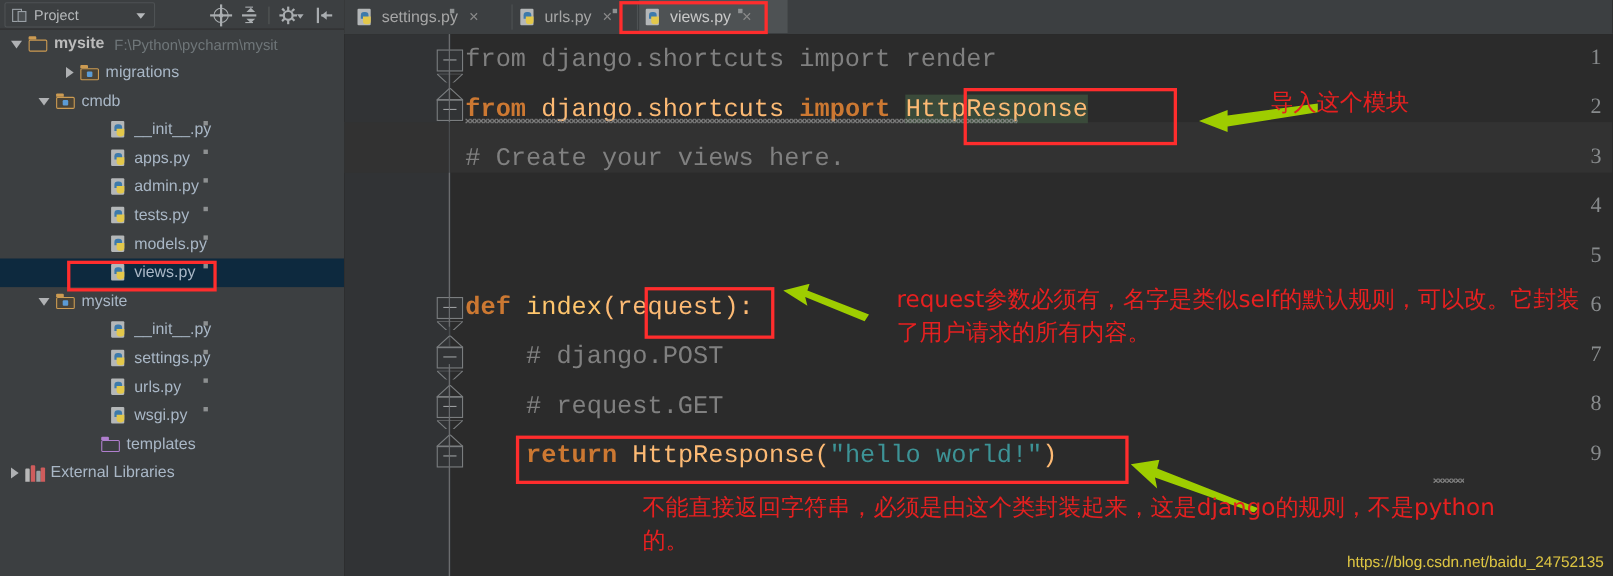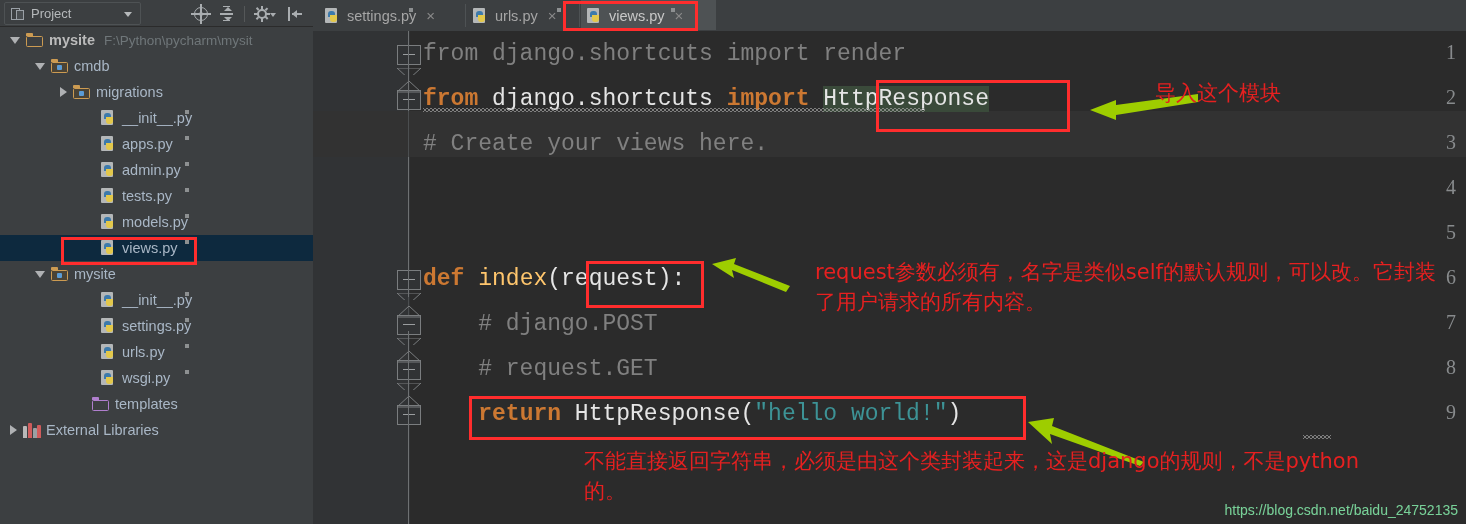--- a/index.html
+++ b/index.html
@@ -131,40 +131,40 @@
 
   .fold{position:absolute;left:84px;width:24px;height:20px;}
   .fold .box{position:absolute;left:0;top:0;width:24px;height:20px;border:1px solid #7a7d7f;box-sizing:border-box;background:#313335;}
   .fold .minus{position:absolute;left:6px;top:9px;width:12px;height:1.4px;background:#9a9d9f;}
   .tri-down{position:absolute;left:84px;width:24px;height:10px;overflow:hidden;}
   .vline{position:absolute;left:95px;width:1px;background:#6e7173;}
 
   .code{position:absolute;left:110px;font-family:"Liberation Mono","DejaVu Sans Mono",monospace;font-size:23px;letter-spacing:0px;white-space:pre;}
   .c-grey{color:#808080;}
   .c-kw{color:#cc7832;font-weight:bold;}
-  .c-plain{color:#e5e5e5;}
+  .c-plain{color:#fdba74;}
   .c-fn{color:#ffc66d;}
   .c-str2{color:#3d9396;}
   .c-cmt{color:#808080;}
   .hl-green{background:#3a4a3a;}
 
   #curline{position:absolute;left:0;top:80px;width:1153px;height:46px;background:#323232;}
   #curline-gut{position:absolute;left:0;top:80px;width:97px;height:46px;background:#3a3c3e;}
 
   .squiggle{position:absolute;height:4px;background-image:
     linear-gradient(45deg,transparent 40%,#9a9a9a 40%,#9a9a9a 60%,transparent 60%),
     linear-gradient(-45deg,transparent 40%,#9a9a9a 40%,#9a9a9a 60%,transparent 60%);
     background-size:4px 4px;opacity:.75;}
 
   
   .redbox{position:absolute;border:3px solid #ff2d2d;box-sizing:border-box;pointer-events:none;}
   .anno{position:absolute;color:#e62020;font-size:21px;line-height:30px;
         font-family:"DejaVu Sans","Liberation Sans",sans-serif;white-space:pre-wrap;}
   .arrowsvg{position:absolute;pointer-events:none;}
-  #watermark{position:absolute;right:8px;bottom:6px;color:#86efac;font-size:14px;
+  #watermark{position:absolute;right:8px;bottom:6px;color:#fde047;font-size:14px;
              font-family:"Liberation Sans",sans-serif;opacity:.85;}
 </style>
 </head>
 <body>
 
 <div id="root">
 
   <div id="sidebar">
 
     <div id="sidebar-header">
@@ -220,37 +220,37 @@
     <div id="tree">
         <div class="row" style="padding-left: 10px;">
           <span class="arrow down"></span>
           <span class="fo">
             <span class="tab"></span>
             <span class="bd"></span>
           </span>
           <span class="name bold">mysite</span>
           <span class="path">F:\Python\pycharm\mysit</span>
         </div>
+        <div class="row" style="padding-left: 60px;">
+          <span class="arrow right"></span>
+          <span class="fo src">
+            <span class="tab"></span>
+            <span class="bd"></span>
+            <span class="blue"></span>
+          </span>
+          <span class="name">migrations</span>
+        </div>
         <div class="row" style="padding-left: 35px;">
           <span class="arrow down"></span>
           <span class="fo src">
             <span class="tab"></span>
             <span class="bd"></span>
             <span class="blue"></span>
           </span>
           <span class="name">cmdb</span>
-        </div>
-        <div class="row" style="padding-left: 60px;">
-          <span class="arrow right"></span>
-          <span class="fo src">
-            <span class="tab"></span>
-            <span class="bd"></span>
-            <span class="blue"></span>
-          </span>
-          <span class="name">migrations</span>
         </div>
         <div class="row" style="padding-left: 85px;">
           <span class="arrow none"></span>
           <span class="py">
             <span class="pg"></span>
             <span class="fold"></span>
             <span class="b1"></span>
             <span class="b2"></span>
           </span>
           <span class="name">__init__.py</span>

